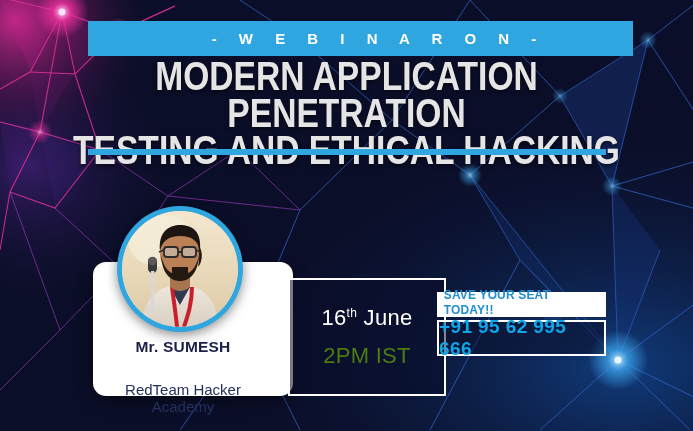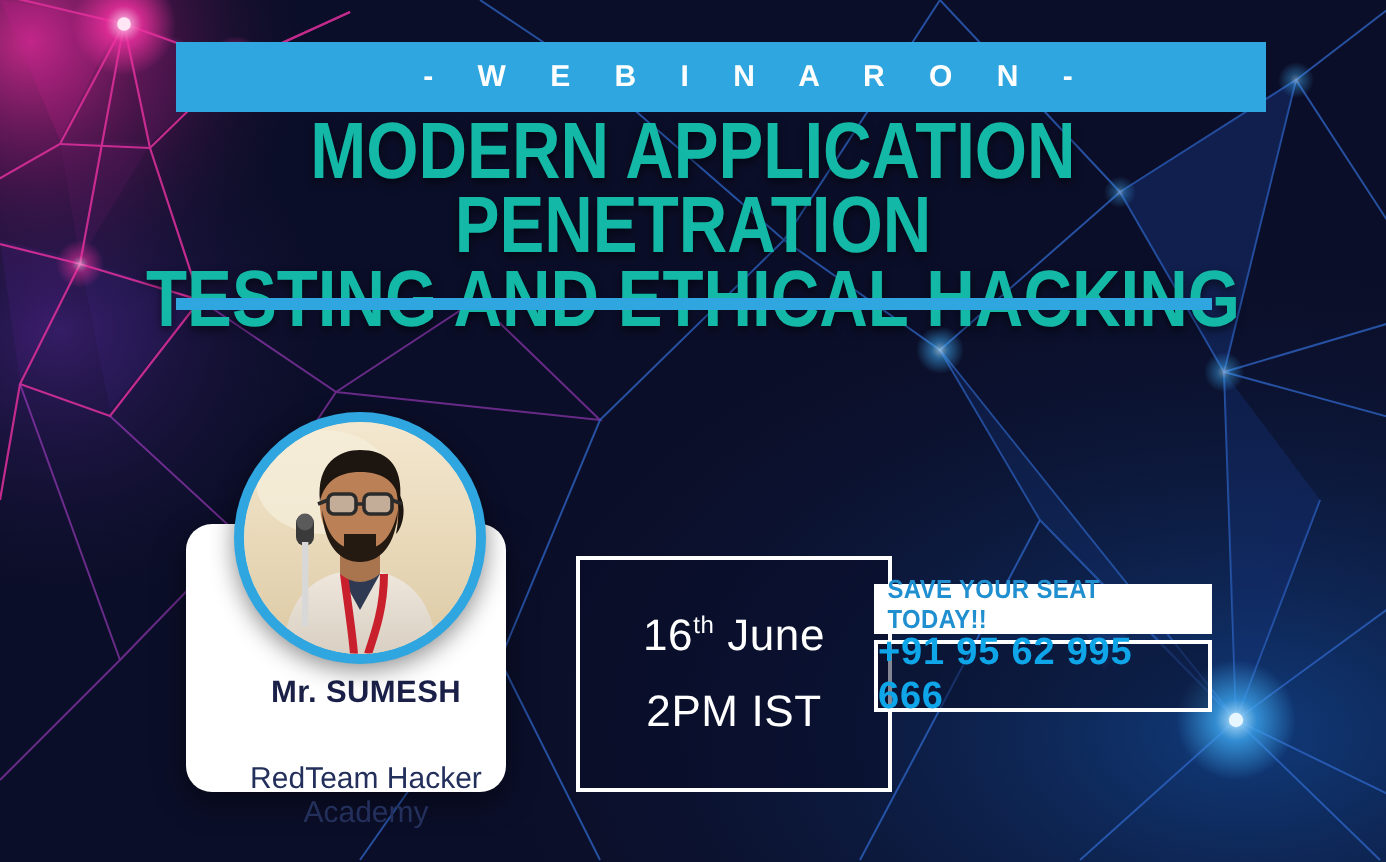--- a/index.html
+++ b/index.html
@@ -16,34 +16,34 @@
     position:absolute;left:88px;top:21px;width:518px;height:35px;
     background:#2fa6e0;
     display:flex;align-items:center;justify-content:center;padding-left:27px;
   }
   .webinar-bar span{
     color:#ffffff;font-weight:bold;font-size:15px;letter-spacing:9px;
     text-indent:9px;font-family:"Liberation Sans", sans-serif;
   }
   .title{
     position:absolute;left:0;top:58px;width:693px;
-    text-align:center;color:#14b8a6;
+    text-align:center;color:#e5e5e5;
     font-family:"Liberation Sans Narrow","Liberation Sans", sans-serif;
     font-weight:bold;line-height:0.93;
     text-shadow:0 2px 5px rgba(0,0,0,.55);
   }
   .title .l1{display:block;font-size:40px;transform:scaleX(.84);letter-spacing:0px;}
   .title .l2{display:block;font-size:40px;transform:scaleX(.84);letter-spacing:0px;}
   .title-rule{
     position:absolute;left:88px;top:149px;width:518px;height:6px;background:#2fa6e0;
   }
 
   
   .speaker-card{
-    position:absolute;left:93px;top:262px;width:160px;height:134px;
+    position:absolute;left:93px;top:262px;width:200px;height:134px;
     background:#ffffff;border-radius:13px;
     box-shadow:0 5px 16px rgba(0,0,0,.45);
   }
   .speaker-photo-ring{
     position:absolute;left:117px;top:206px;width:126px;height:126px;
     border-radius:50%;background:#2fa6e0;
     box-shadow:0 3px 12px rgba(0,0,0,.45);
   }
   .speaker-photo{
     position:absolute;left:5px;top:5px;width:116px;height:116px;
@@ -65,21 +65,21 @@
 
   
   .date-box{
     position:absolute;left:288px;top:278px;width:158px;height:118px;
     border:2px solid #ffffff;box-sizing:border-box;
     background:rgba(10,13,40,.55);
     display:flex;flex-direction:column;align-items:center;justify-content:center;
   }
   .date-line{color:#fff;font-size:22px;letter-spacing:.3px;margin-bottom:2px;}
   .date-line sup{font-size:12px;vertical-align:super;}
-  .time-line{color:#ffffff;font-size:22px;letter-spacing:.3px;margin-top:10px;}
+  .time-line{color:#4d7c0f;font-size:22px;letter-spacing:.3px;margin-top:10px;}
 
   
   .cta{position:absolute;left:437px;top:292px;width:169px;}
   .cta-seats{
     background:#2fa6e0;height:28px;display:flex;align-items:center;justify-content:center;
   }
   .cta-seats span{
     color:#fff;font-weight:bold;font-size:16px;letter-spacing:.3px;
     font-family:"Liberation Sans Narrow","Liberation Sans", sans-serif;
     transform:scaleX(.92);display:block;

